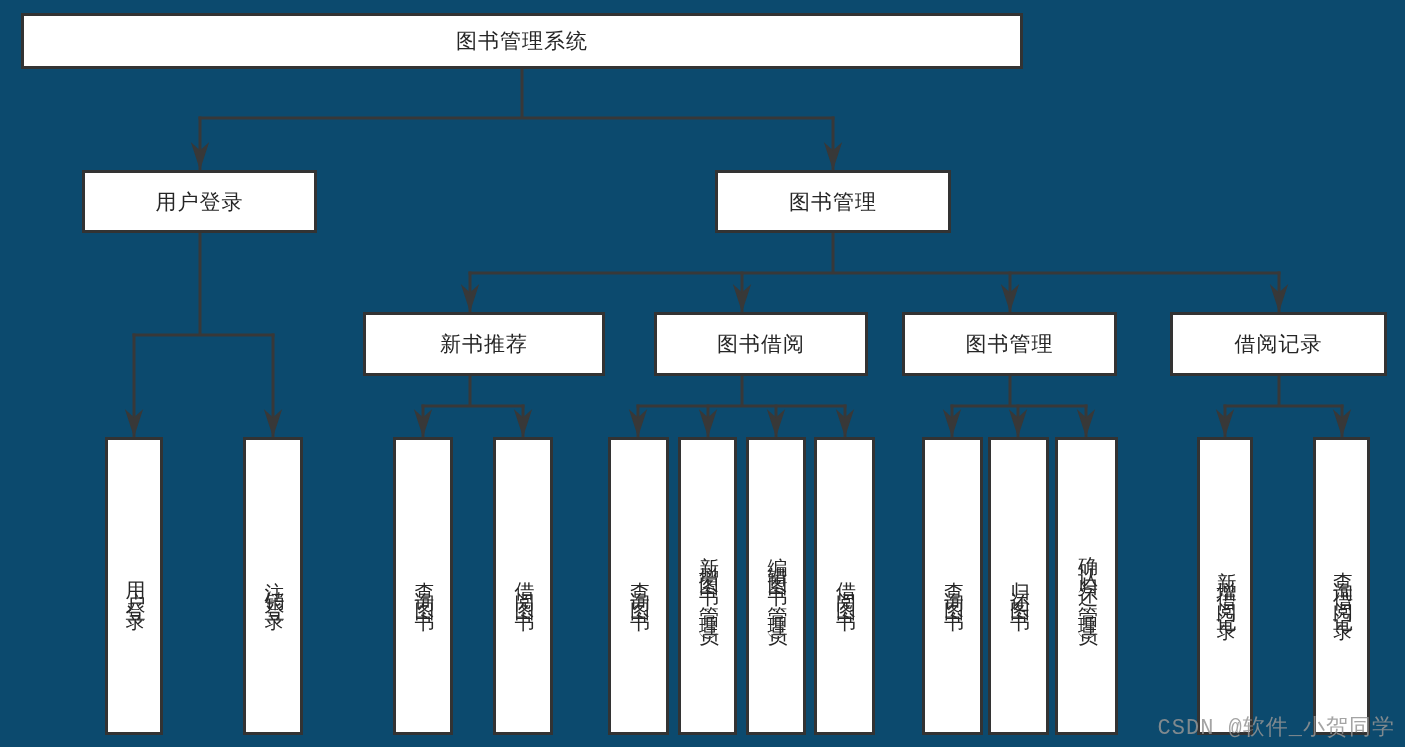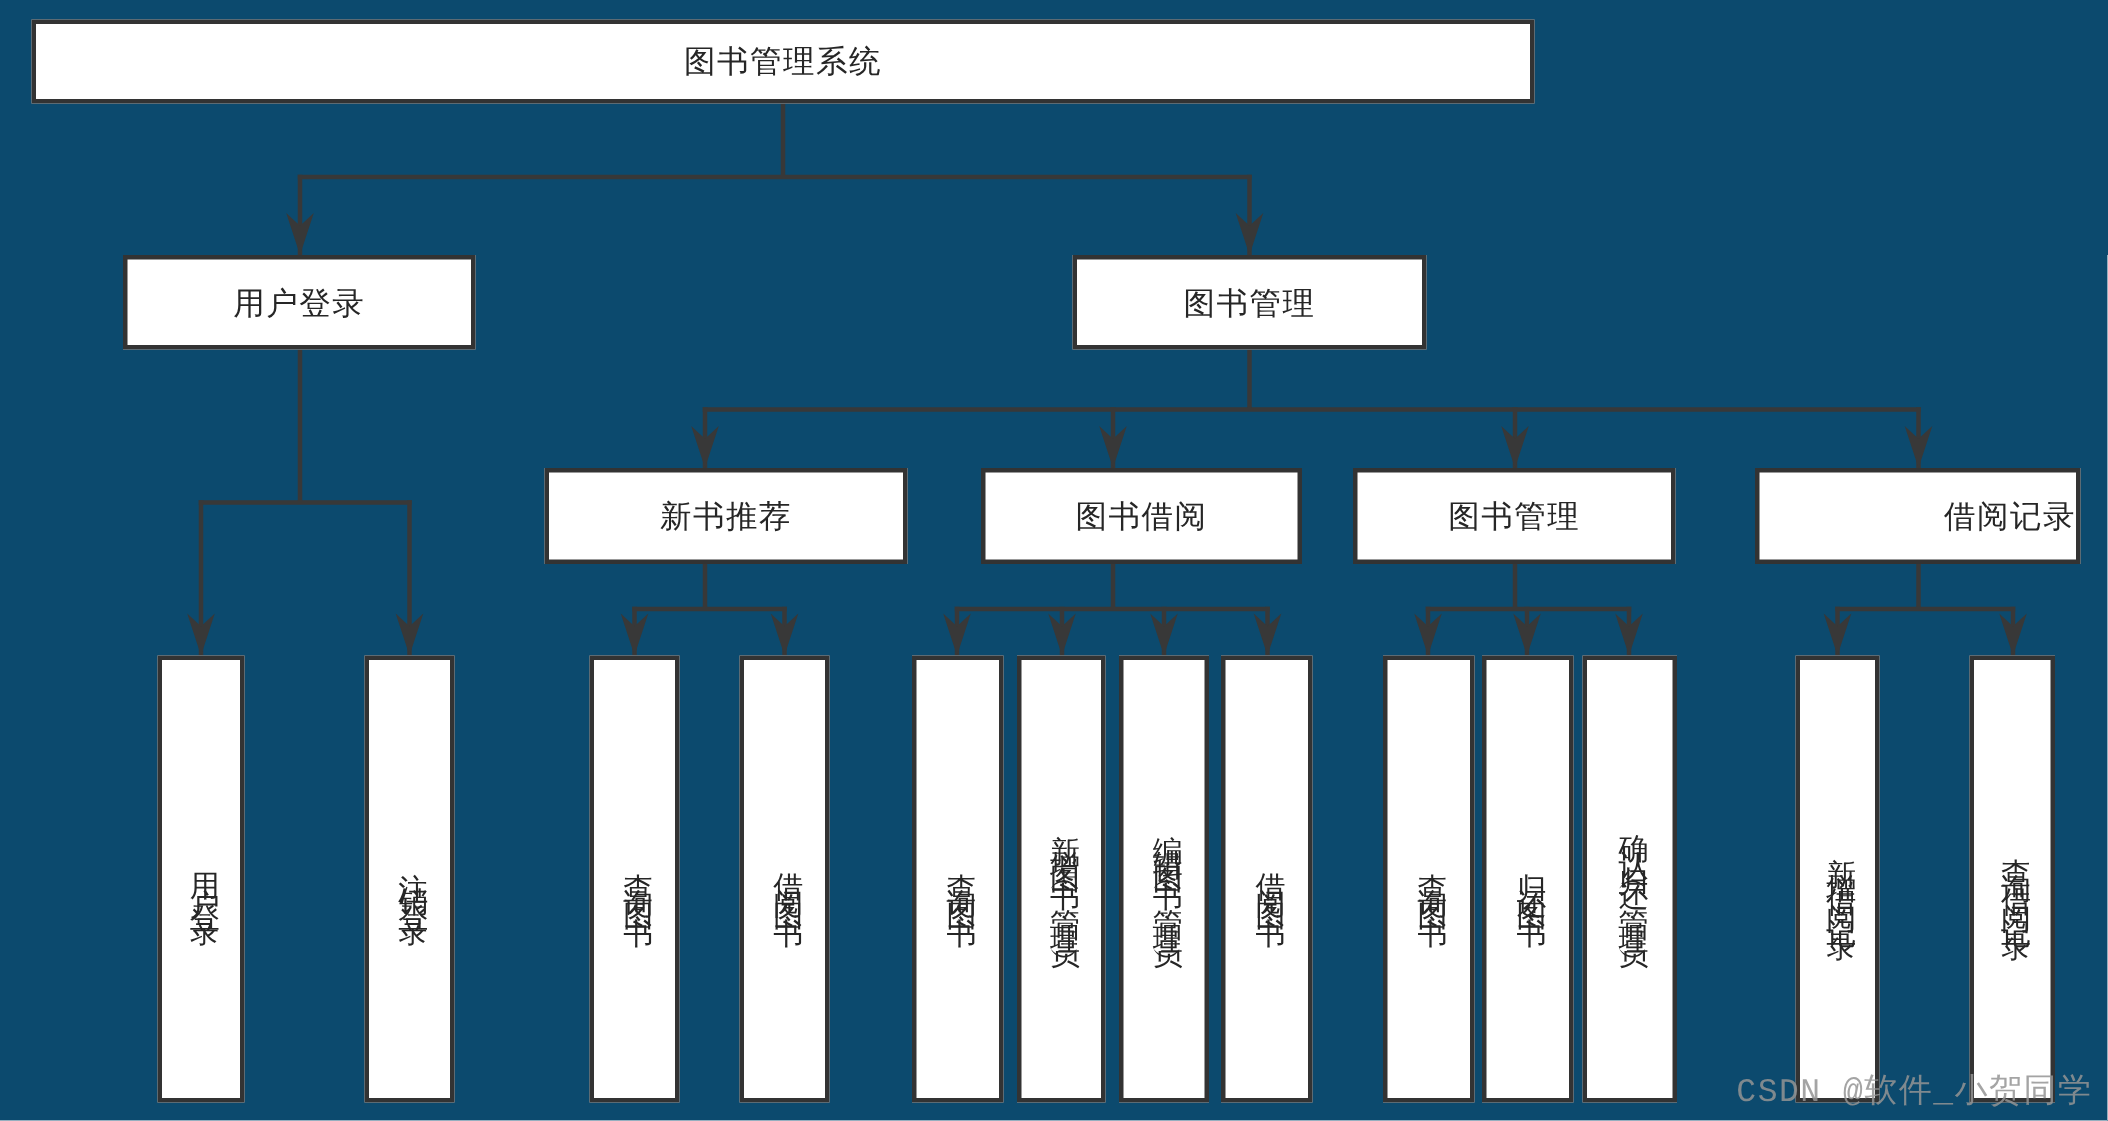--- a/index.html
+++ b/index.html
@@ -98,21 +98,21 @@
 
   <div class="box" style="left:363px;top:312px;width:242px;height:64px;">
     <span>新书推荐</span>
   </div>
   <div class="box" style="left:635px;top:312px;width:214px;height:64px;margin-left:19px;">
     <span>图书借阅</span>
   </div>
   <div class="box" style="left:902px;top:312px;width:215px;height:64px;">
     <span>图书管理</span>
   </div>
-  <div class="box" style="left:1170px;top:312px;width:217px;height:64px;justify-content:flex-end;">
+  <div class="box" style="left:1170px;top:312px;width:217px;height:64px;">
     <span>借阅记录</span>
   </div>
 
   <div class="box leaf" style="left:105px;top:437px;width:58px;height:298px;">
     <span class="vtext">用户登录</span>
   </div>
   <div class="box leaf" style="left:243px;top:437px;width:60px;height:298px;">
     <span class="vtext">注销登录</span>
   </div>
 

